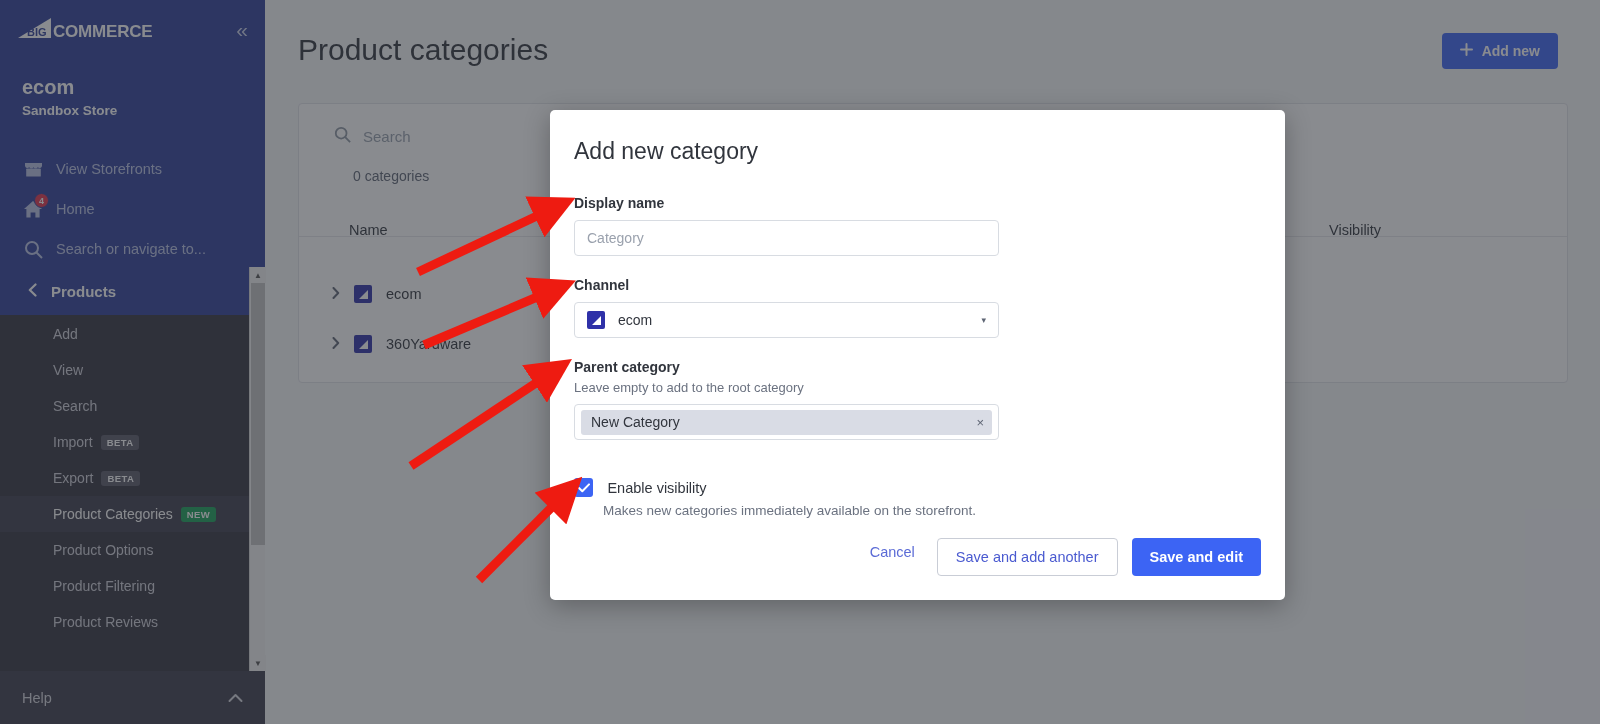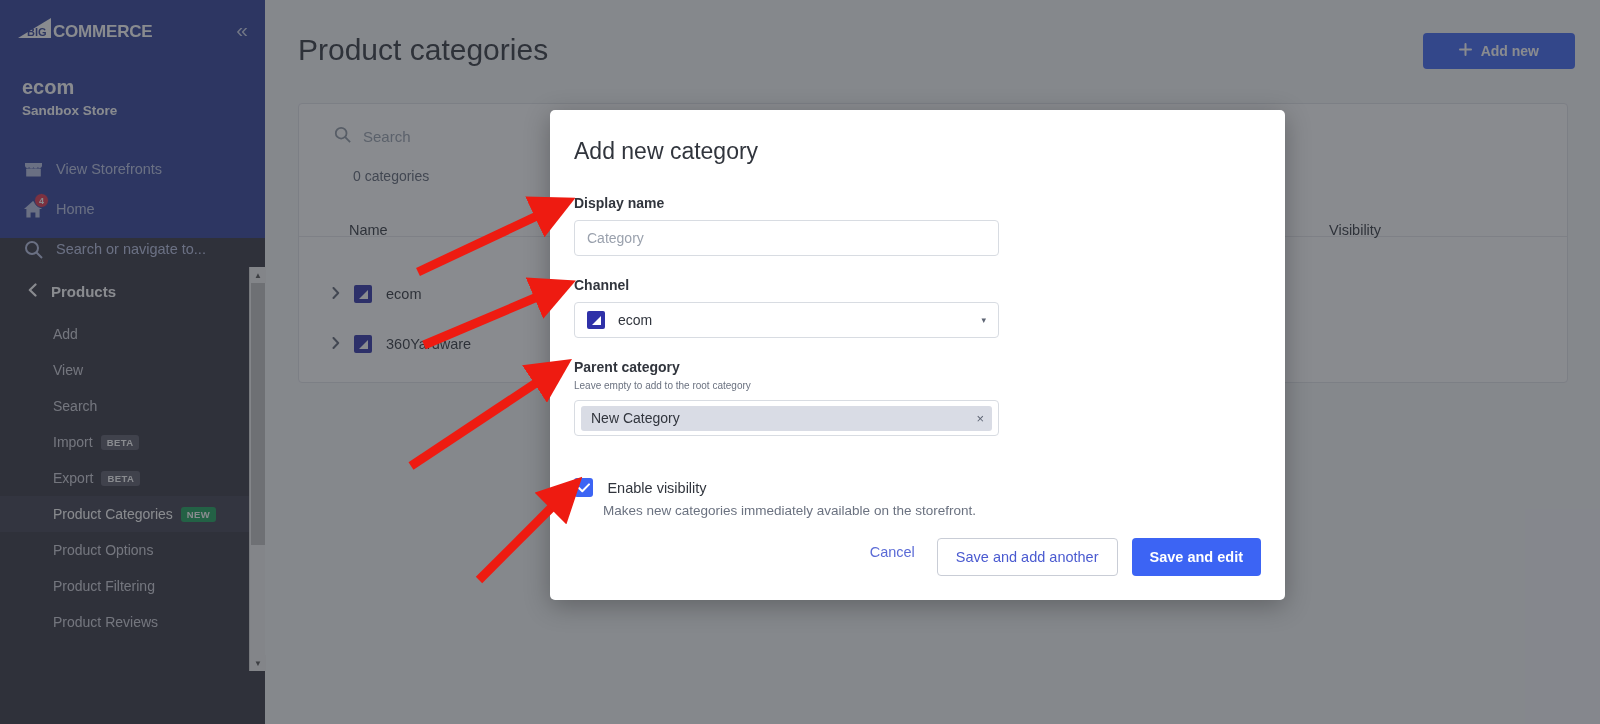--- a/index.html
+++ b/index.html
@@ -8,21 +8,21 @@
     font-family: "Liberation Sans", sans-serif;
     overflow: hidden; background: #ffffff;
   }
   #root { position: relative; width: 1600px; height: 724px; }
 
   
   #sidebar {
     position: absolute; left: 0; top: 0; width: 265px; height: 724px;
     background: #33323f; z-index: 40;
   }
-  .sb-top { background: #2e3f99; height: 238px; position: relative; padding-left: 8px; }
+  .sb-top { background: #2e3f99; height: 315px; position: relative; padding-left: 8px; }
   .logo-wrap {
     position: absolute; left: 18px; top: 18px;
     display: flex; align-items: center; gap: 0;
   }
   .logo-tri { width: 34px; height: 27px; position: relative; }
   .logo-tri svg { display: block; }
   .logo-word {
     color: #fff; font-weight: 700; font-size: 17px;
     letter-spacing: -0.2px; margin-left: 1px;
   }
@@ -99,23 +99,23 @@
   
   #main {
     position: absolute; left: 265px; top: 0; width: 1335px; height: 724px;
     background: #f6f7f9;
   }
   .page-title {
     position: absolute; left: 33px; top: 33px;
     font-size: 30px; color: #31353d; font-weight: 400;
   }
   .addnew-btn {
-    position: absolute; right: 25px; top: 33px;
+    position: absolute; right: 42px; top: 33px;
     background: #3c64f4; color: #fff; font-size: 14px; font-weight: 700;
-    padding: 10px 36px; border-radius: 4px; border: none; cursor: pointer;
+    padding: 10px 18px; border-radius: 4px; border: none; cursor: pointer;
     display: flex; align-items: center; gap: 9px;
   }
   .card {
     position: absolute; left: 33px; top: 103px;
     width: 1270px; height: 280px; background: #fff;
     border: 1px solid #e1e3e8; border-radius: 4px;
   }
   .card-search {
     display: flex; align-items: center; gap: 12px;
     padding: 22px 0 0 35px; color: #97a0ad; font-size: 15px;
@@ -147,21 +147,21 @@
   }
 
   
   #modal {
     position: absolute; left: 550px; top: 110px; width: 735px; height: 490px;
     background: #fff; border-radius: 5px; z-index: 70;
     box-shadow: 0 6px 26px rgba(0,0,0,.28);
   }
   .m-title { position: absolute; left: 24px; top: 28px; font-size: 23px; color: #31353d; }
   .m-label { font-size: 14px; font-weight: 700; color: #31353d; }
-  .m-sub   { font-size: 10px; color: #6b7280; margin-top: 5px; }
+  .m-sub   { font-size: 13px; color: #6b7280; margin-top: 5px; }
   .m-field {
     margin-top: 9px; width: 425px; height: 36px;
     border: 1px solid #d8dce2; border-radius: 4px; background: #fff;
     display: flex; align-items: center; padding: 0 12px;
     font-size: 14px; color: #9aa1ad;
   }
   .m-field.sel { color: #31353d; justify-content: space-between; }
   .m-field.tokens { padding: 0 6px; }
   .token {
     background: #d9dce5; border-radius: 3px; height: 25px;
@@ -297,20 +297,28 @@
           <span>Product Reviews</span>
         </div>
     </div>
 
     <div class="sb-scroll">
       <div class="arr">▲</div>
       <div class="thumb"></div>
       <div class="arr bot">▼</div>
     </div>
 
+    <div class="sb-help">
+      <span>Help</span>
+      <span>
+        <svg width="15" height="10" viewBox="0 0 15 10" fill="none" stroke="#d4d5dd" stroke-width="2" stroke-linecap="round" stroke-linejoin="round">
+            <polyline points="1.5,8 7.5,2 13.5,8"></polyline>
+          </svg>
+      </span>
+    </div>
   </div>
 
   <div id="main">
     <div class="page-title">Product categories</div>
 
     <button class="addnew-btn">
       <span>
         <svg width="13" height="13" viewBox="0 0 13 13" fill="none" stroke="#ffffff" stroke-width="2" stroke-linecap="round">
             <line x1="6.5" y1="1" x2="6.5" y2="12"></line>
             <line x1="1" y1="6.5" x2="12" y2="6.5"></line>

